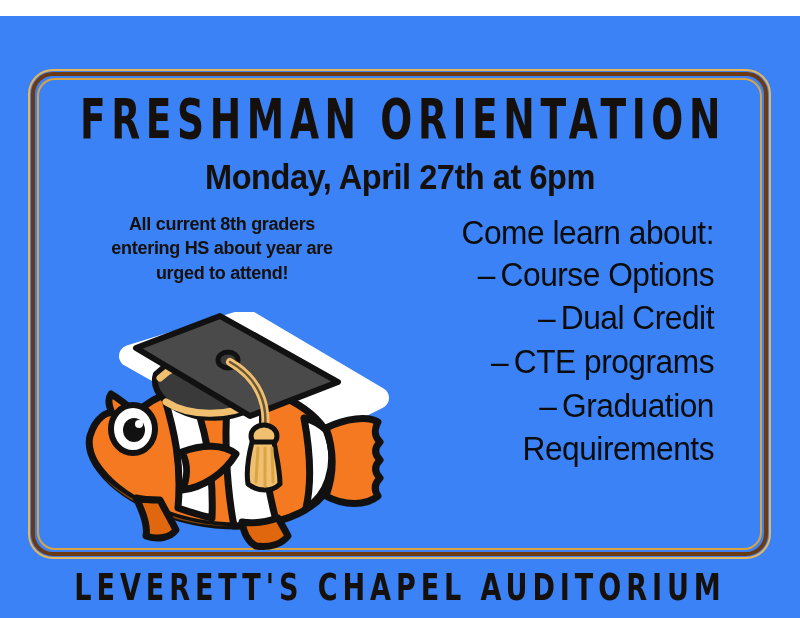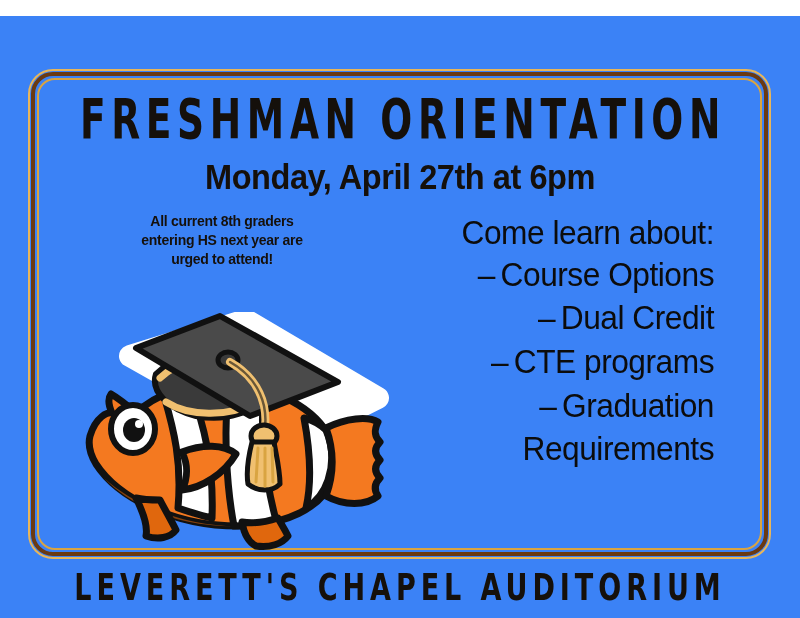--- a/index.html
+++ b/index.html
@@ -89,21 +89,21 @@
 
   
   .blurb {
     position: absolute;
     left: 72px;
     top: 196px;
     width: 300px;
     text-align: center;
     font-family: "Liberation Sans", sans-serif;
     font-weight: 700;
-    font-size: 14px;
+    font-size: 18px;
     line-height: 1.36;
     letter-spacing: -0.3px;
     color: #15100B;
   }
   .blurb div { white-space: nowrap; }
 
   
   .learn-block {
     position: absolute;
     right: 86px;
@@ -168,21 +168,21 @@
   <div class="border-hairline"></div>
   <div class="border-outer"></div>
   <div class="border-inner"></div>
 
   <div class="headline">FRESHMAN ORIENTATION</div>
 
   <div class="subhead">Monday, April 27th at 6pm</div>
 
   <div class="blurb">
     <div>All current 8th graders</div>
-    <div>entering HS next year are</div>
+    <div>entering HS about year are</div>
     <div>urged to attend!</div>
   </div>
 
   <div class="learn-block">
     <div class="learn-title">Come learn about:</div>
     <div class="learn-item">
       <span class="dash">–</span><span>Course Options</span>
     </div>
     <div class="learn-item">
       <span class="dash">–</span><span>Dual Credit</span>

